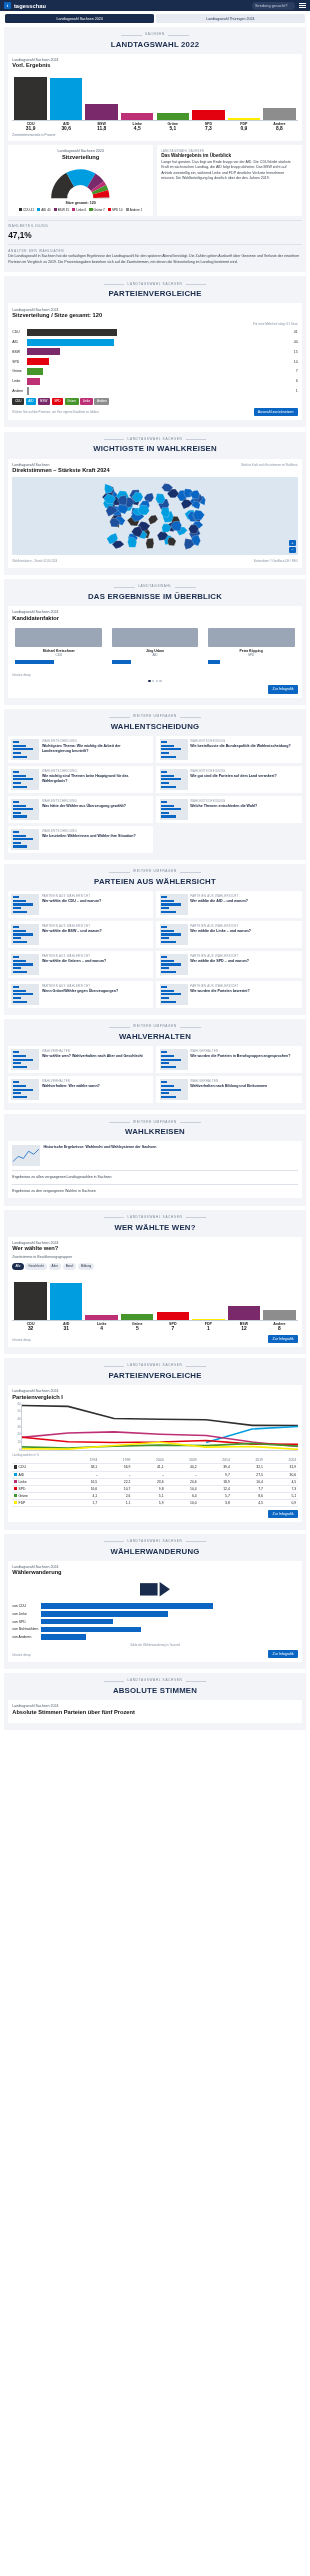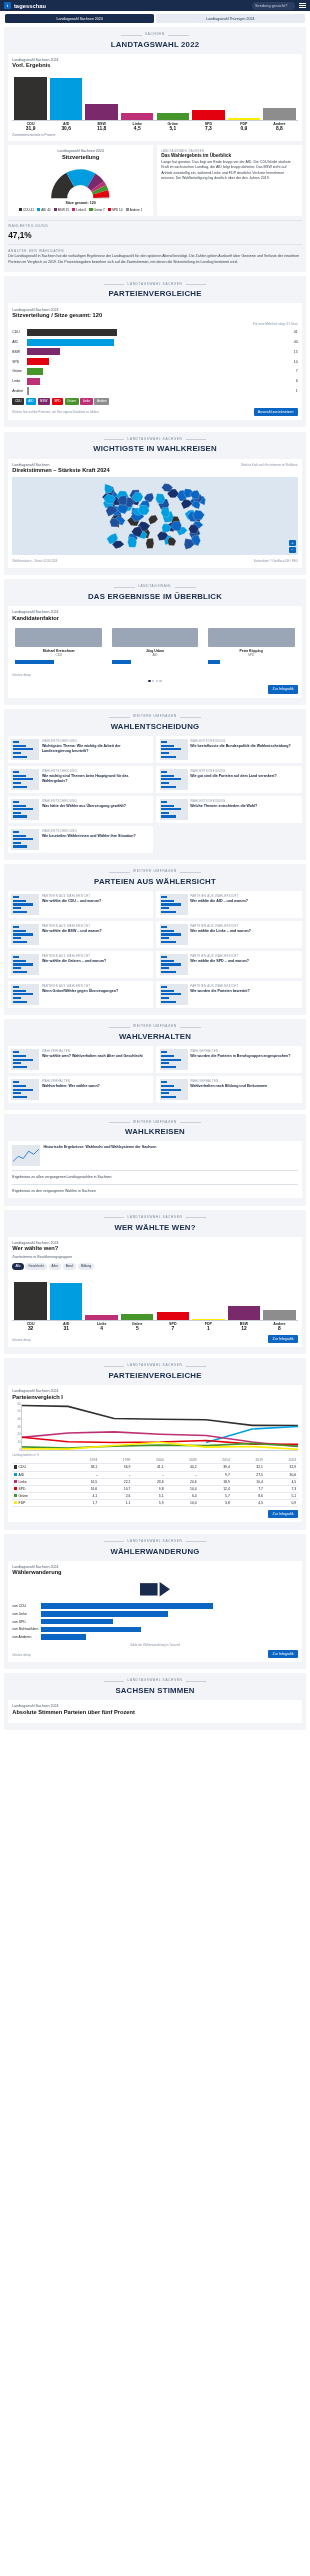--- a/index.html
+++ b/index.html
@@ -1031,19 +1031,19 @@
     </div>
   </div>
 </div>
 
 <div class="section">
   <div class="kicker-line">
       <span class="ln"></span>
       <span class="kicker">LANDTAGSWAHL SACHSEN</span>
       <span class="ln"></span>
     </div>
-  <div class="sec-title">SACHSEN STIMMEN</div>
+  <div class="sec-title">ABSOLUTE STIMMEN</div>
   <div class="card">
     <div class="card-sub">Landtagswahl Sachsen 2024</div>
     <div class="card-h">Absolute Stimmen Parteien über fünf Prozent</div>
   </div>
 </div>
 
 
 </body></html>

